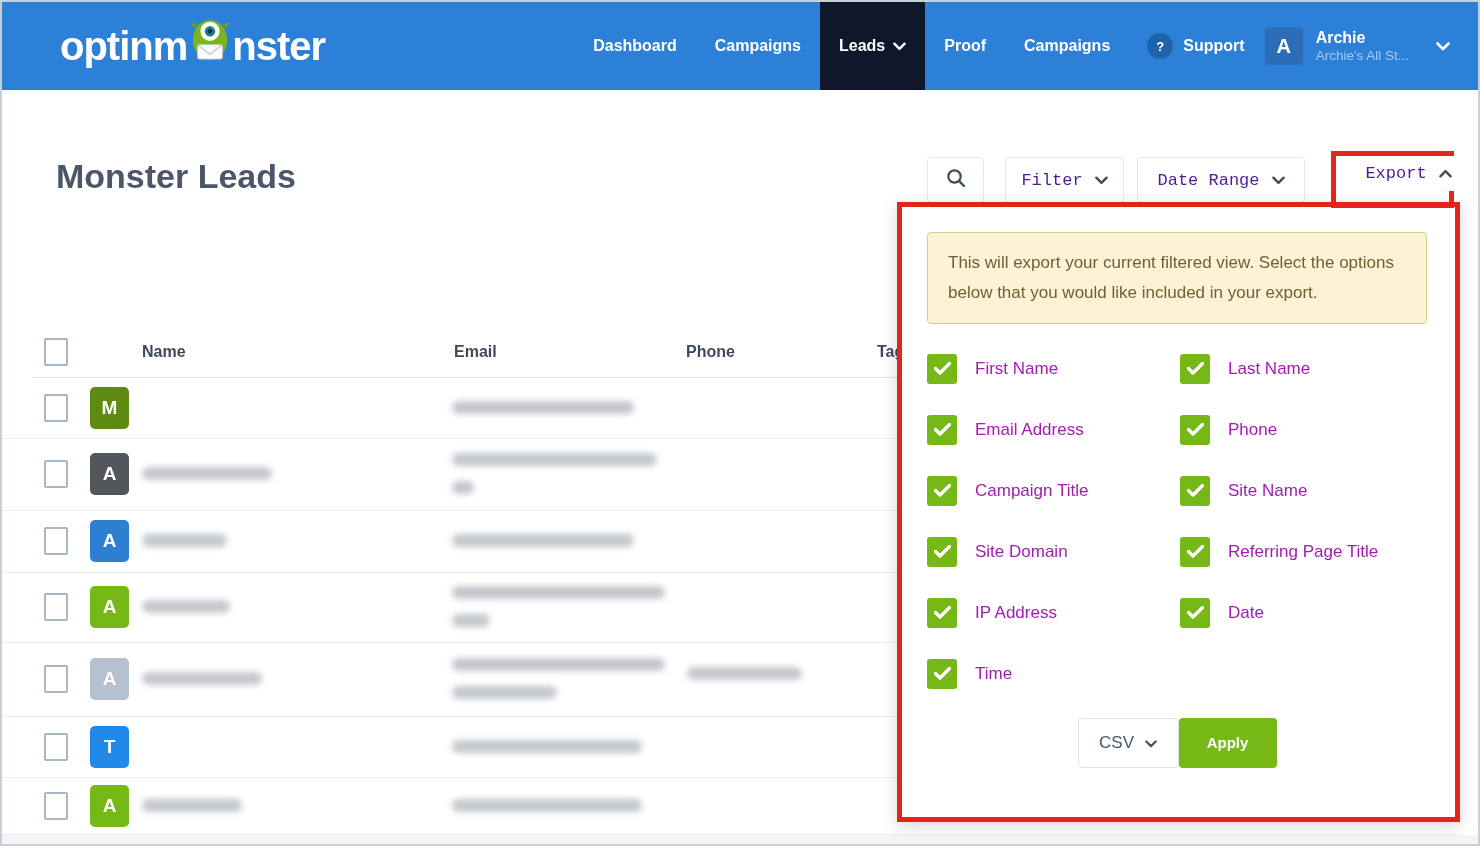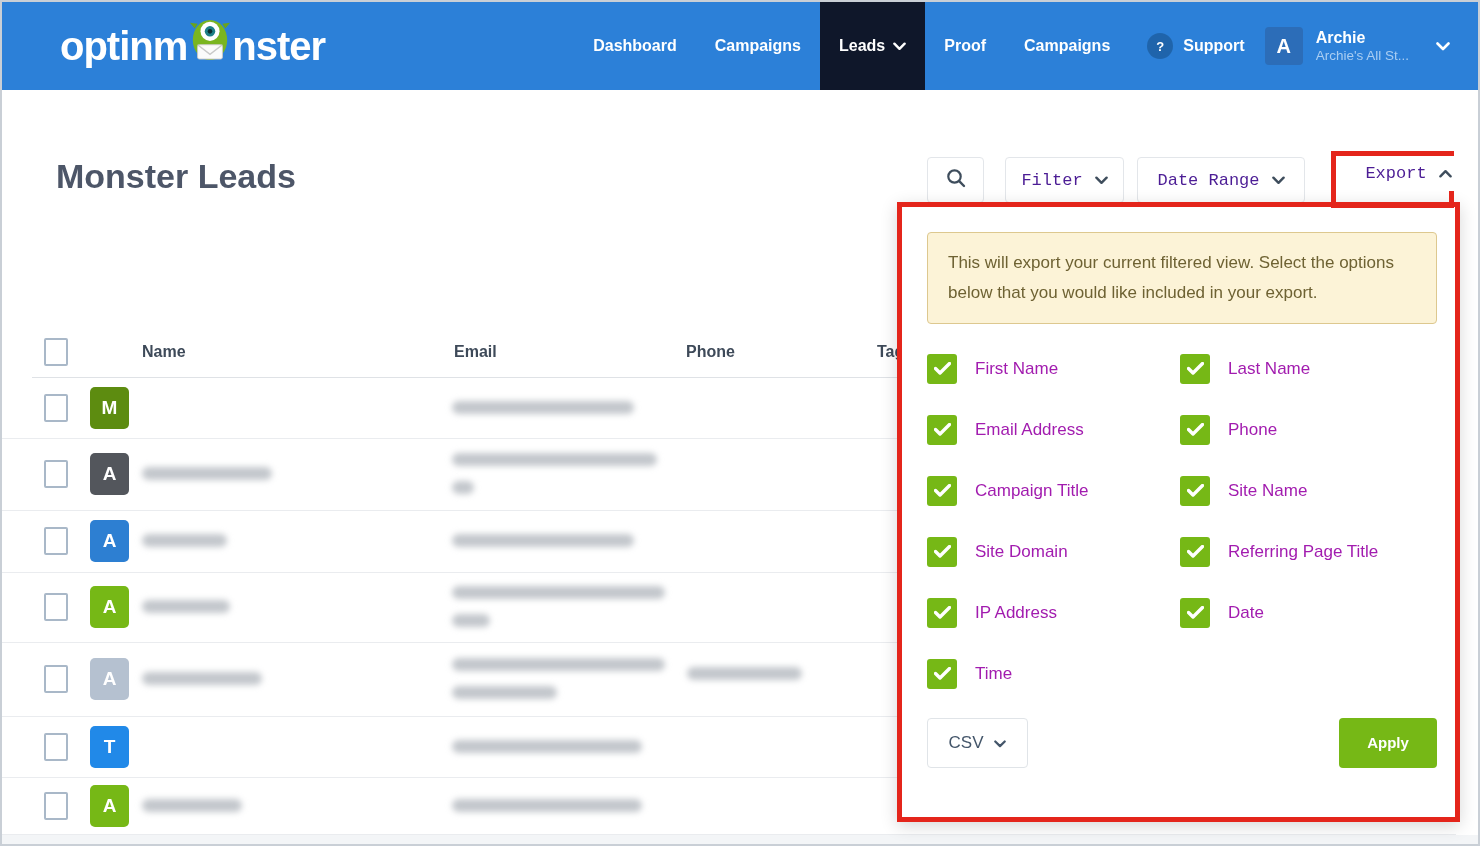--- a/index.html
+++ b/index.html
@@ -39,27 +39,27 @@
   .cb{position:absolute;left:42px;width:24px;height:28px;border:2px solid #a9b8c8;border-radius:2px;background:#fff;box-sizing:border-box;cursor:pointer;}
   #hdr-cb{top:336px;z-index:1;}
   .row{position:absolute;left:0;right:22px;border-bottom:1px solid #eaecef;z-index:1;}
   .row .cb{top:50%;transform:translateY(-50%);}
   .avatar{position:absolute;left:88px;top:50%;transform:translateY(-50%);width:39px;height:42px;border-radius:5px;color:#fff;font-weight:700;font-size:19px;display:flex;align-items:center;justify-content:center;}
   .blur{position:absolute;height:13px;border-radius:7px;background:#c3c7cc;filter:blur(3px);}
   .bottom-strip{position:absolute;left:0;right:0;top:833px;height:11px;background:#f3f5f7;z-index:1;}
 
   
   .panel{position:absolute;left:895px;top:200px;width:563px;height:620px;border:5px solid #e4251b;background:#fff;box-sizing:border-box;z-index:5;box-shadow:0 4px 16px rgba(0,0,0,0.16);}
-  .panel-inner{padding:25px 18px 0 25px;}
+  .panel-inner{padding:25px 28px 0 25px;}
   .notice{background:#fcf3d7;border:1px solid #ddc88f;border-radius:4px;padding:15px 20px;color:#6e6233;font-size:17px;line-height:1.75;margin-bottom:30px;}
   .options{display:grid;grid-template-columns:253px auto;row-gap:31px;}
   .option{display:flex;align-items:center;gap:18px;height:30px;cursor:pointer;}
   .check{width:30px;height:30px;border-radius:3px;background:#76b816;display:flex;align-items:center;justify-content:center;flex:none;}
   .option-label{font-size:17px;color:#a21caf;white-space:nowrap;}
-  .panel-footer{display:flex;justify-content:space-between;margin-top:29px;}
+  .panel-footer{display:flex;justify-content:center;margin-top:29px;}
   .csv-btn{width:101px;height:50px;background:#fff;border:1px solid #e0e4e8;border-radius:4px;display:flex;align-items:center;justify-content:center;gap:11px;color:#44566a;font-size:17px;cursor:pointer;box-sizing:border-box;}
   .apply-btn{width:98px;height:50px;background:#76b816;border:none;border-radius:4px;color:#fff;font-size:15px;font-weight:700;display:flex;align-items:center;justify-content:center;cursor:pointer;}
 </style>
 </head>
 <body>
 
 <div class="frame">
 
   <header class="app-header">
     <div class="logo">

